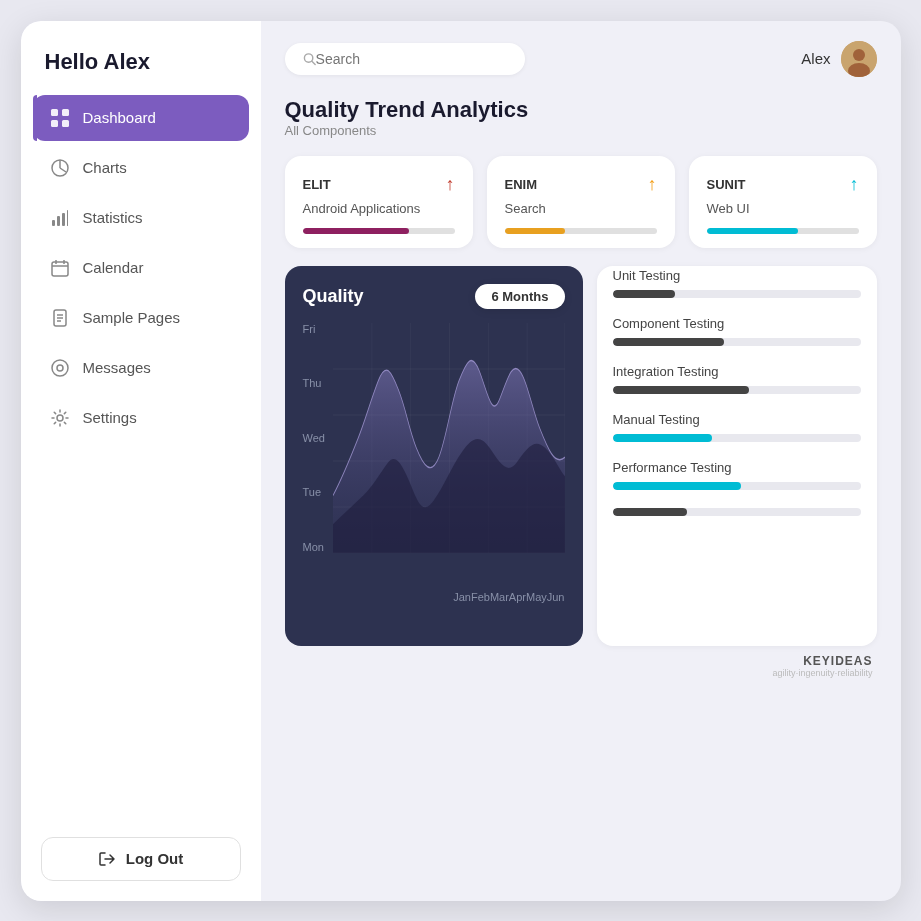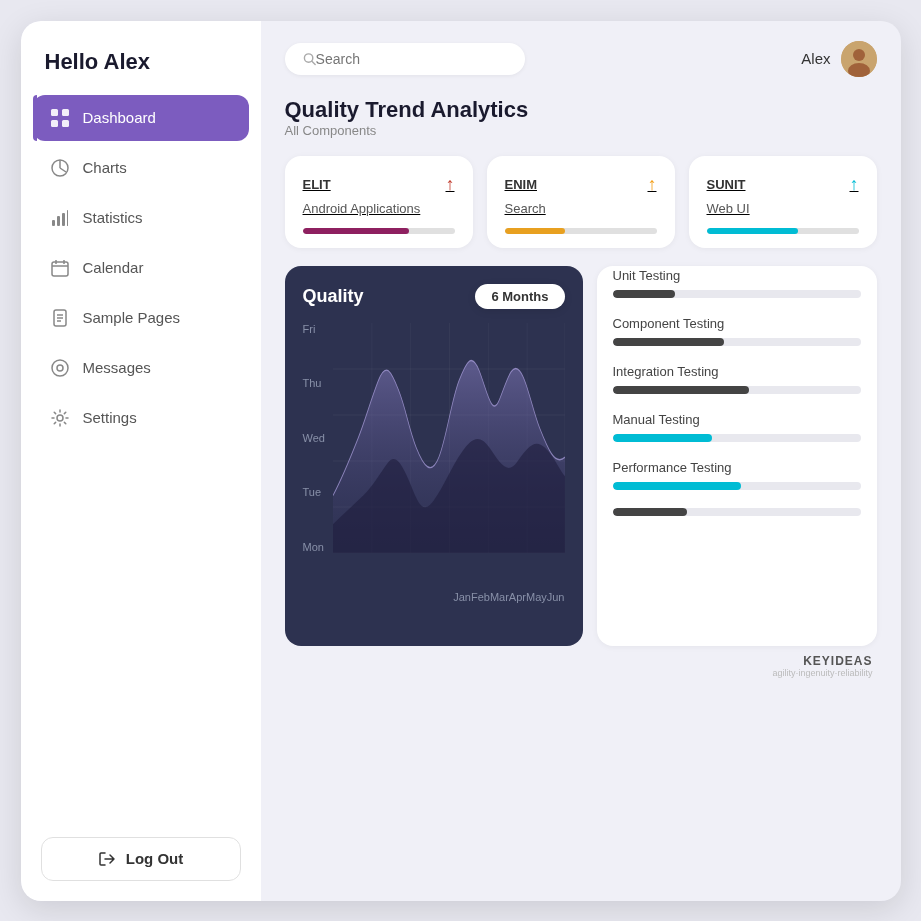--- a/index.html
+++ b/index.html
@@ -157,21 +157,20 @@
       display: grid;
       grid-template-columns: repeat(3, 1fr);
       gap: 14px;
       margin-bottom: 18px;
     }
     .metric-card {
       background: #fff;
       border-radius: 16px;
       padding: 18px 18px 14px;
       box-shadow: 0 1px 6px rgba(0,0,0,0.05);
-      text-decoration: underline;
     }
     .card-top {
       display: flex;
       justify-content: space-between;
       align-items: center;
       margin-bottom: 6px;
     }
     .card-label {
       font-size: 13px;
       font-weight: 700;

